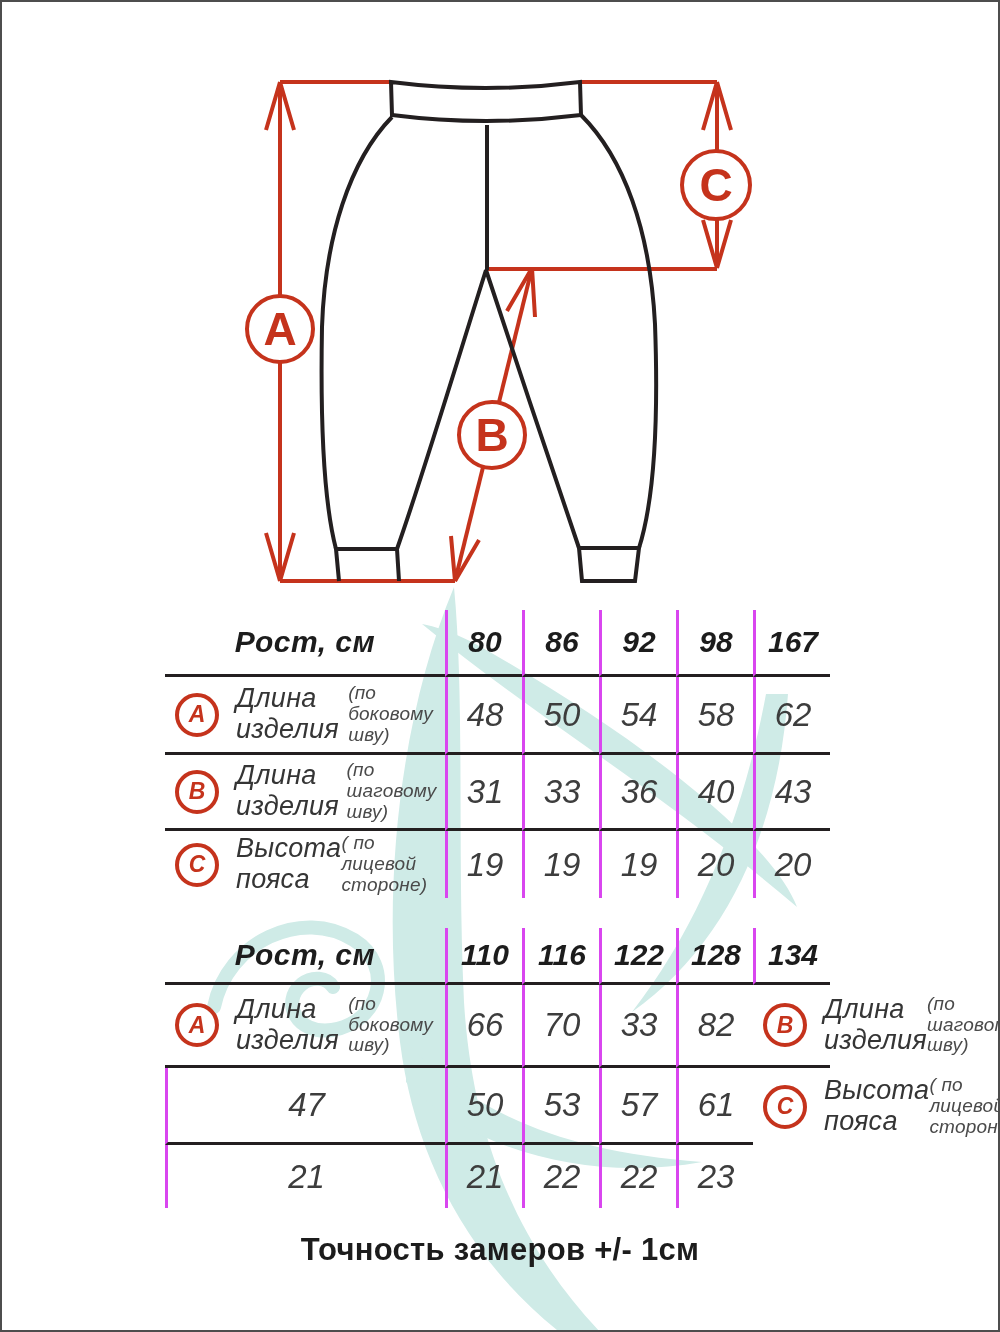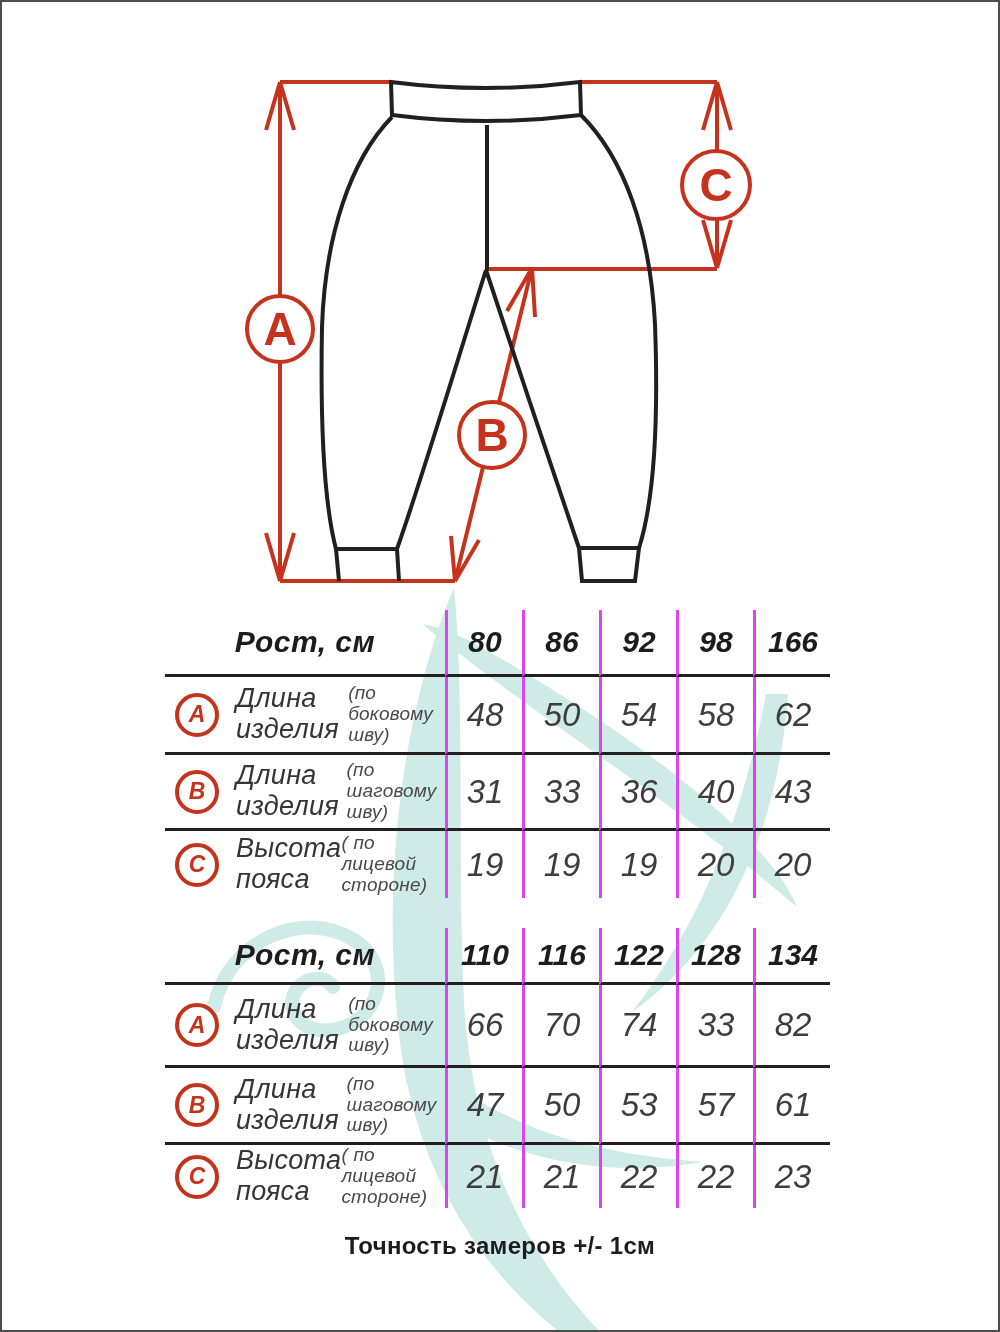--- a/index.html
+++ b/index.html
@@ -30,21 +30,21 @@
     display:flex;align-items:center;justify-content:center;
     color:#c5331c;font-weight:bold;font-size:23px;line-height:1;
   }
   .label-text{display:flex;flex-direction:row;}
   .row-title{font-size:27px;color:#353535;letter-spacing:.3px;line-height:1.15;}
   .row-sub{font-size:19px;color:#4a4a4a;letter-spacing:.2px;line-height:1.1;}
 
   
   #footer{
     position:absolute;left:0;top:1230px;width:100%;text-align:center;
-    font-weight:bold;font-size:24px;color:#1c1c1c;z-index:3;letter-spacing:.3px;
+    font-weight:bold;font-size:31px;color:#1c1c1c;z-index:3;letter-spacing:.3px;
   }
 </style>
 </head>
 <body>
 
 <div id="stage">
 
   <svg class="layer" width="1000" height="1332" viewBox="0 0 1000 1332" style="z-index:1">
     <g fill="#cfebe7" stroke="none">
       <path d="M452,585 C400,710 378,880 398,1040 C412,1150 462,1255 560,1332 L600,1332
@@ -96,21 +96,21 @@
       <text x="714" y="199">C</text>
     </g>
   </svg>
 
   <div class="size-table" id="table1">
     <div class="cell label-head hline">Рост, см</div>
     <div class="cell size-head numcol hline">80</div>
     <div class="cell size-head numcol hline">86</div>
     <div class="cell size-head numcol hline">92</div>
     <div class="cell size-head numcol hline">98</div>
-    <div class="cell size-head numcol hline">166</div>
+    <div class="cell size-head numcol hline">167</div>
 
     <div class="cell label-cell hline">
       <span class="letter-circle">A</span>
       <span class="label-text">
         <span class="row-title">Длина изделия</span>
         <span class="row-sub">(по боковому шву)</span>
       </span>
     </div>
     <div class="cell value numcol hline">48</div>
     <div class="cell value numcol hline">50</div>
@@ -155,21 +155,20 @@
 
     <div class="cell label-cell hline">
       <span class="letter-circle">A</span>
       <span class="label-text">
         <span class="row-title">Длина изделия</span>
         <span class="row-sub">(по боковому шву)</span>
       </span>
     </div>
     <div class="cell value numcol hline">66</div>
     <div class="cell value numcol hline">70</div>
-    <div class="cell value numcol hline">74</div>
     <div class="cell value numcol hline">33</div>
     <div class="cell value numcol hline">82</div>
 
     <div class="cell label-cell hline">
       <span class="letter-circle">B</span>
       <span class="label-text">
         <span class="row-title">Длина изделия</span>
         <span class="row-sub">(по шаговому шву)</span>
       </span>
     </div>

